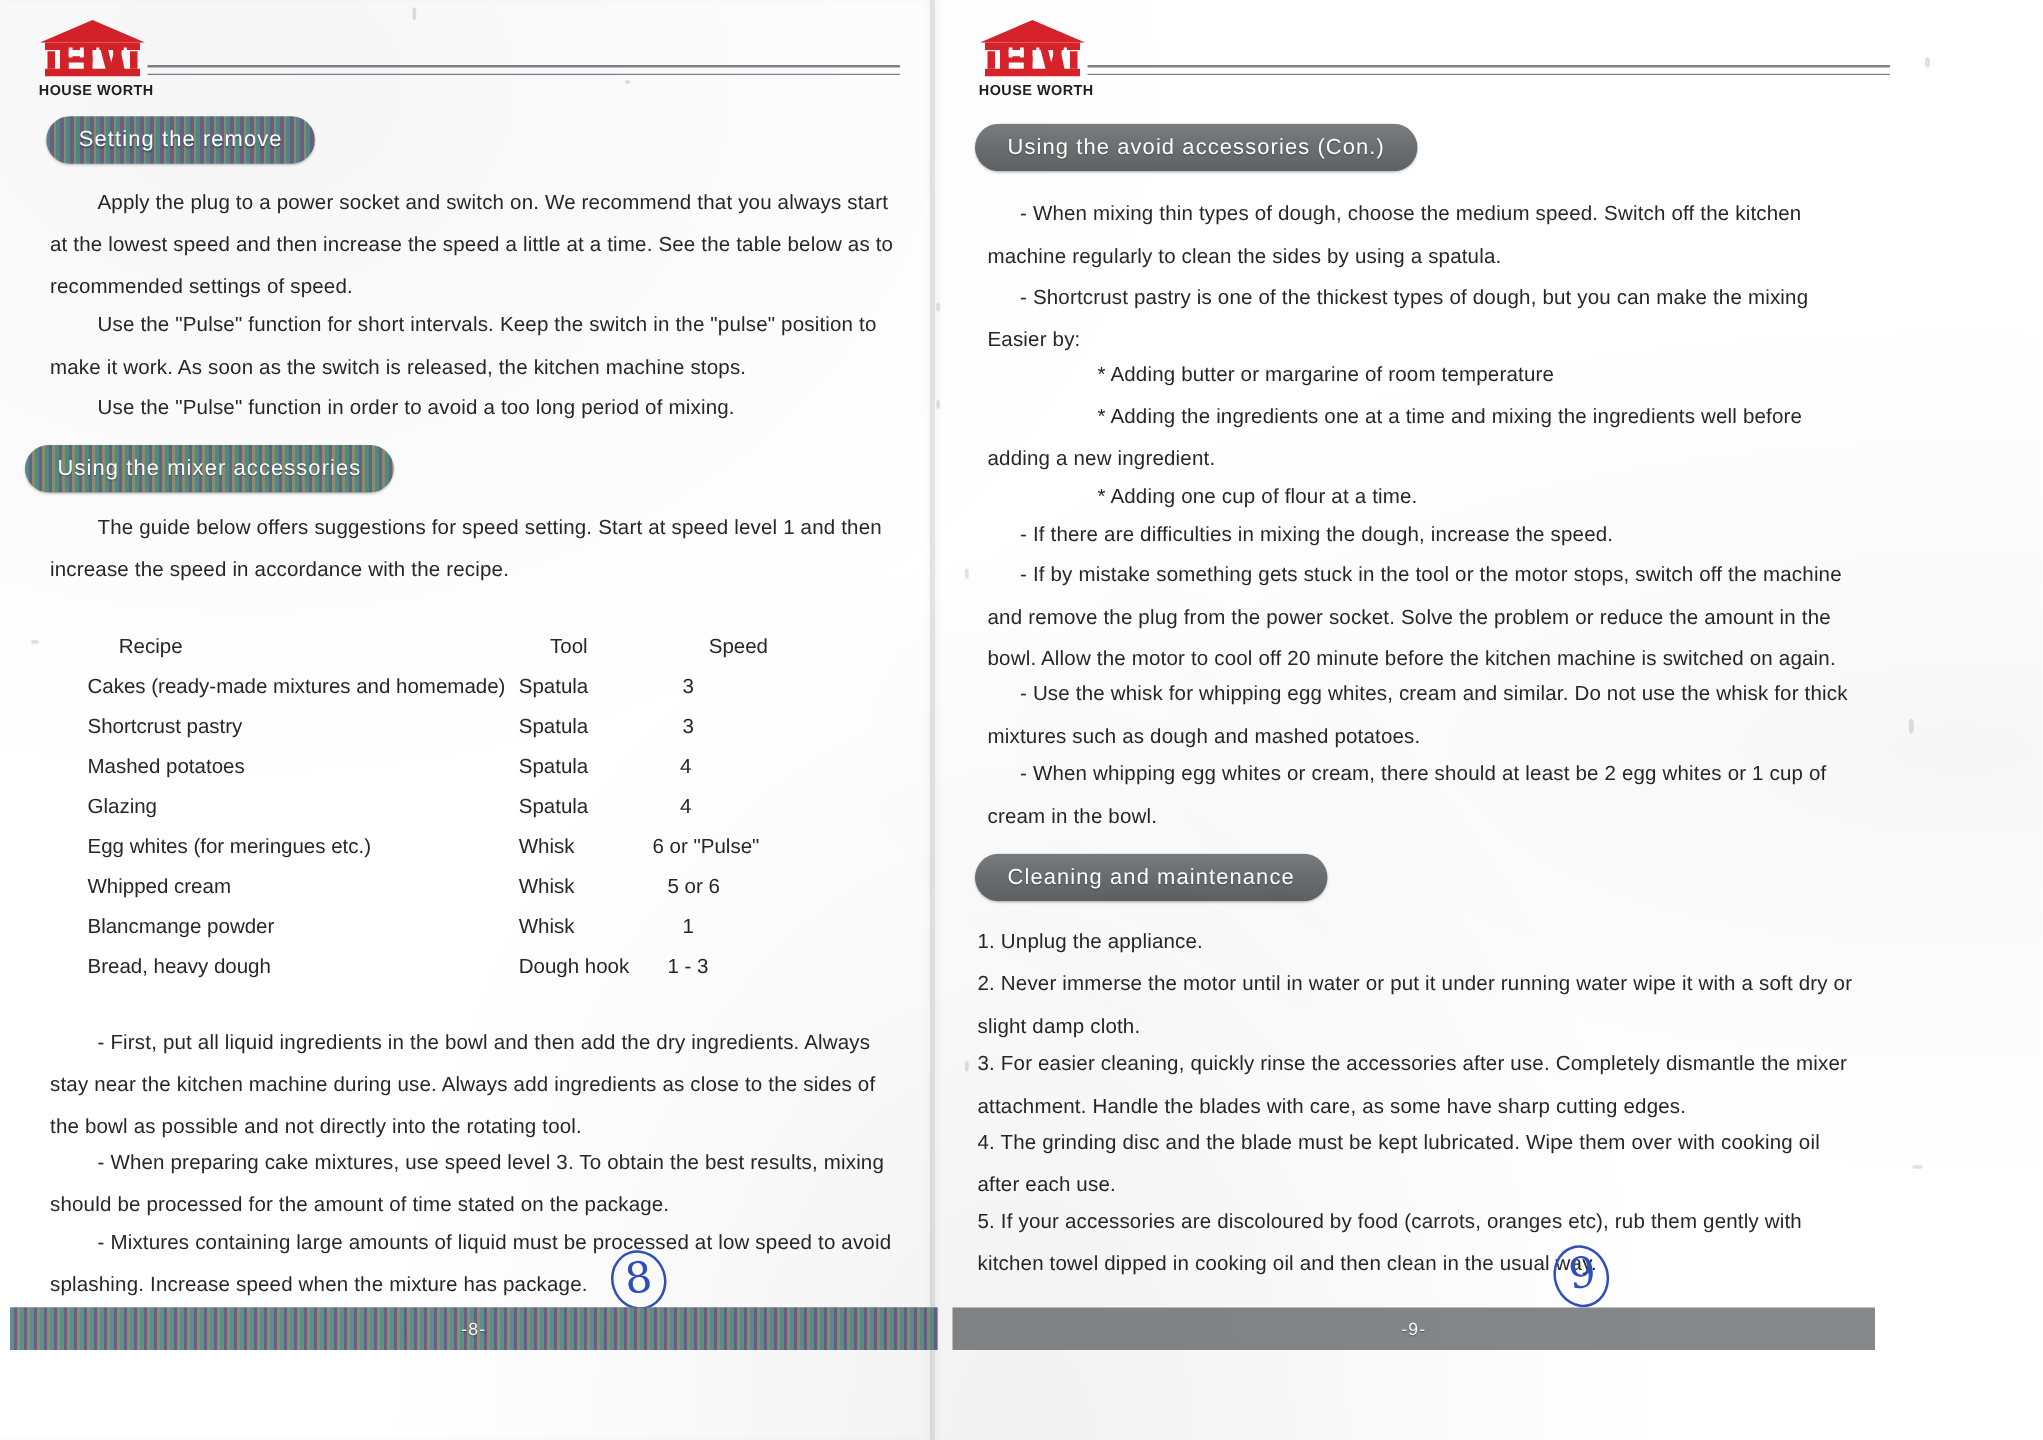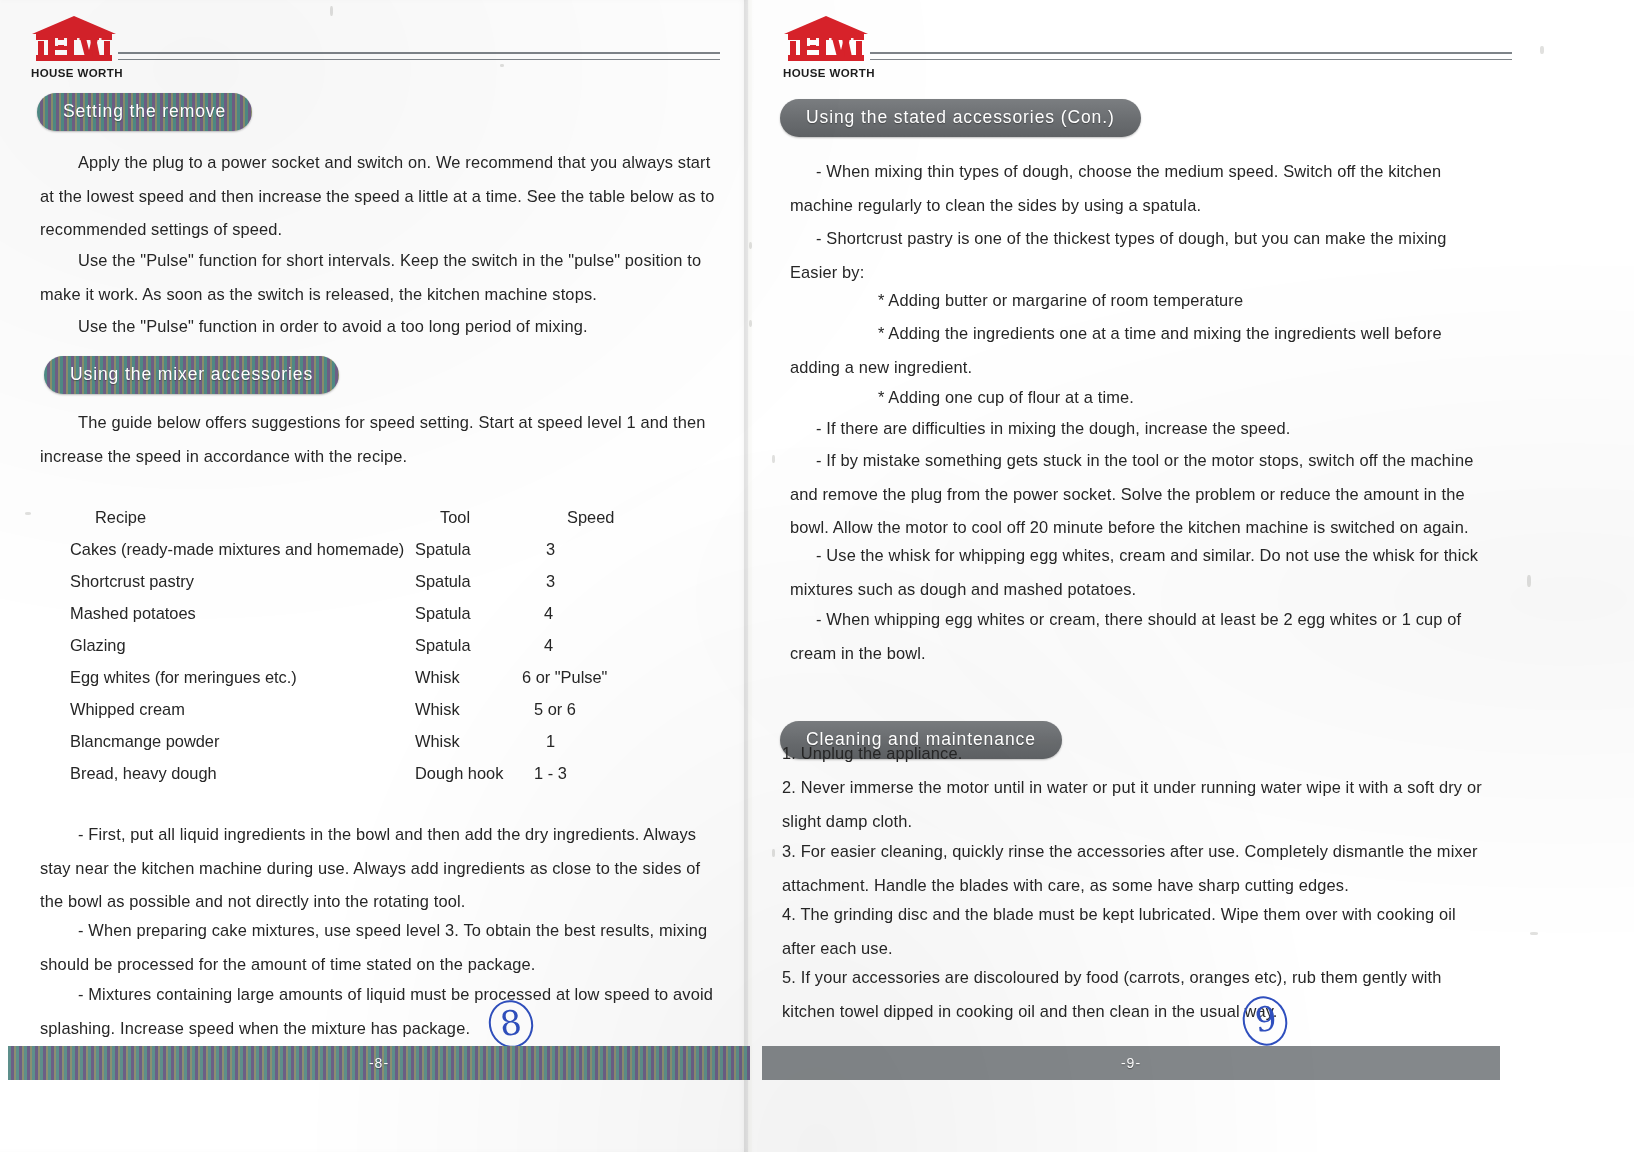--- a/index.html
+++ b/index.html
@@ -138,21 +138,21 @@
       <span>Setting the remove</span>
     </div>
   </div>
 
   <div class="block para indent" style="left:40px;top:146px;width:675px;">Apply the plug to a power socket and switch on. We recommend that you always start at the lowest speed and then increase the speed a little at a time. See the table below as to recommended settings of speed.</div>
 
   <div class="block para indent" style="left:40px;top:244px;width:675px;">Use the "Pulse" function for short intervals. Keep the switch in the "pulse" position to make it work. As soon as the switch is released, the kitchen machine stops.</div>
 
   <div class="block para indent" style="left:40px;top:310px;width:675px;">Use the "Pulse" function in order to avoid a too long period of mixing.</div>
 
-  <div class="block" style="left:44px;top:356px;">
+  <div class="block" style="left:20px;top:356px;">
     <div class="pill pill-striped">
       <span>Using the mixer accessories</span>
     </div>
   </div>
 
   <div class="block para indent" style="left:40px;top:406px;width:675px;">The guide below offers suggestions for speed setting. Start at speed level 1 and then increase the speed in accordance with the recipe.</div>
 
   <div class="tbl" style="left:40px;top:501px;width:680px;">
     <div class="trow thead">
       <div class="c-recipe">Recipe</div>
@@ -242,21 +242,21 @@
       <div class="logo-cap">HOUSE WORTH</div>
     </div>
     <div class="rule-wrap" style="left:88px;width:642px;">
       <div class="rule"></div>
       <div class="rule"></div>
     </div>
   </div>
 
   <div class="block" style="left:780px;top:99px;">
     <div class="pill pill-solid">
-      <span>Using the stated accessories (Con.)</span>
+      <span>Using the avoid accessories (Con.)</span>
     </div>
   </div>
 
   <div class="block para indent-sm" style="left:790px;top:155px;width:698px;">- When mixing thin types of dough, choose the medium speed. Switch off the kitchen machine regularly to clean the sides by using a spatula.</div>
 
   <div class="block para indent-sm" style="left:790px;top:222px;width:698px;">- Shortcrust pastry is one of the thickest types of dough, but you can make the mixing Easier by:</div>
 
   <div class="block para indent-star" style="left:790px;top:284px;width:698px;">* Adding butter or margarine of room temperature</div>
 
   <div class="block para indent-star" style="left:790px;top:317px;width:698px;">* Adding the ingredients one at a time and mixing the ingredients well before adding a new ingredient.</div>
@@ -264,21 +264,21 @@
   <div class="block para indent-star" style="left:790px;top:381px;width:698px;">* Adding one cup of flour at a time.</div>
 
   <div class="block para indent-sm" style="left:790px;top:412px;width:700px;">- If there are difficulties in mixing the dough, increase the speed.</div>
 
   <div class="block para indent-sm" style="left:790px;top:444px;width:700px;">- If by mistake something gets stuck in the tool or the motor stops, switch off the machine and remove the plug from the power socket. Solve the problem or reduce the amount in the bowl. Allow the motor to cool off 20 minute before the kitchen machine is switched on again.</div>
 
   <div class="block para indent-sm" style="left:790px;top:539px;width:700px;">- Use the whisk for whipping egg whites, cream and similar. Do not use the whisk for thick mixtures such as dough and mashed potatoes.</div>
 
   <div class="block para indent-sm" style="left:790px;top:603px;width:700px;">- When whipping egg whites or cream, there should at least be 2 egg whites or 1 cup of cream in the bowl.</div>
 
-  <div class="block" style="left:780px;top:721px;">
+  <div class="block" style="left:780px;top:683px;">
     <div class="pill pill-solid">
       <span>Cleaning and maintenance</span>
     </div>
   </div>
 
   <div class="block para" style="left:782px;top:737px;width:700px;">1. Unplug the appliance.</div>
   <div class="block para" style="left:782px;top:771px;width:700px;">2. Never immerse the motor until in water or put it under running water wipe it with a soft dry or slight damp cloth.</div>
   <div class="block para" style="left:782px;top:835px;width:700px;">3. For easier cleaning, quickly rinse the accessories after use. Completely dismantle the mixer attachment. Handle the blades with care, as some have sharp cutting edges.</div>
   <div class="block para" style="left:782px;top:898px;width:700px;">4. The grinding disc and the blade must be kept lubricated. Wipe them over with cooking oil after each use.</div>
   <div class="block para" style="left:782px;top:961px;width:700px;">5. If your accessories are discoloured by food (carrots, oranges etc), rub them gently with kitchen towel dipped in cooking oil and then clean in the usual way.</div>

